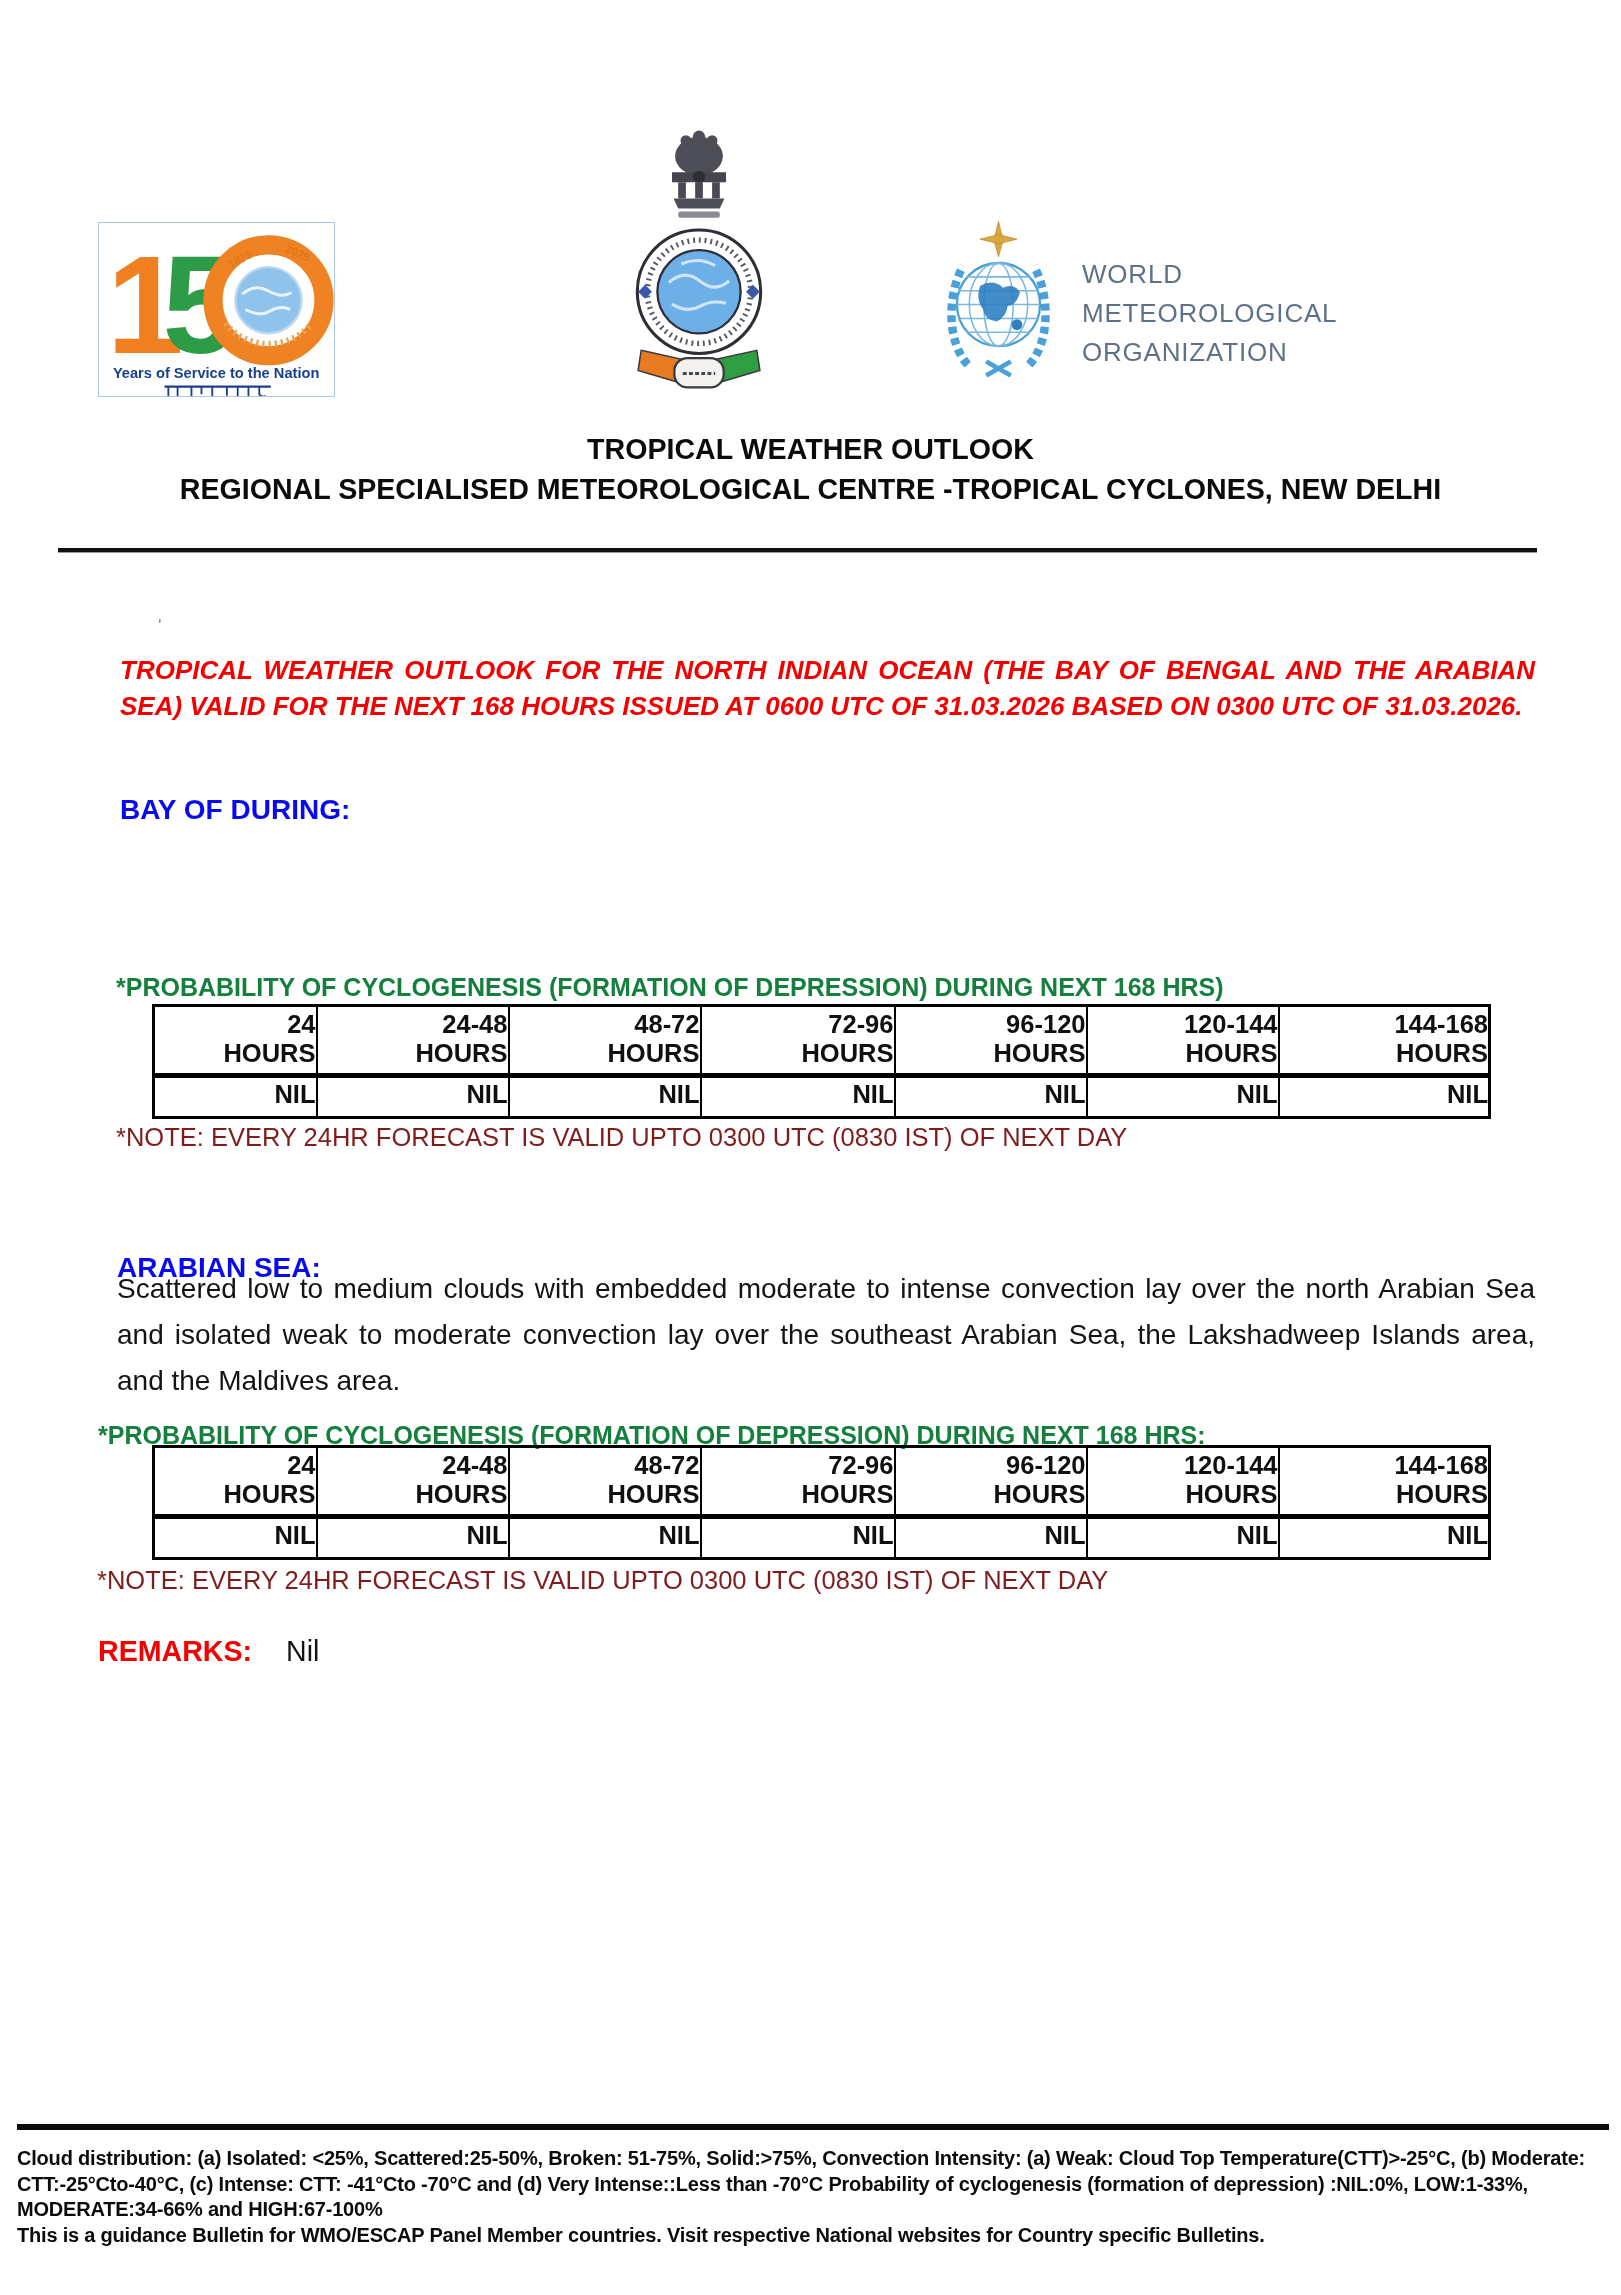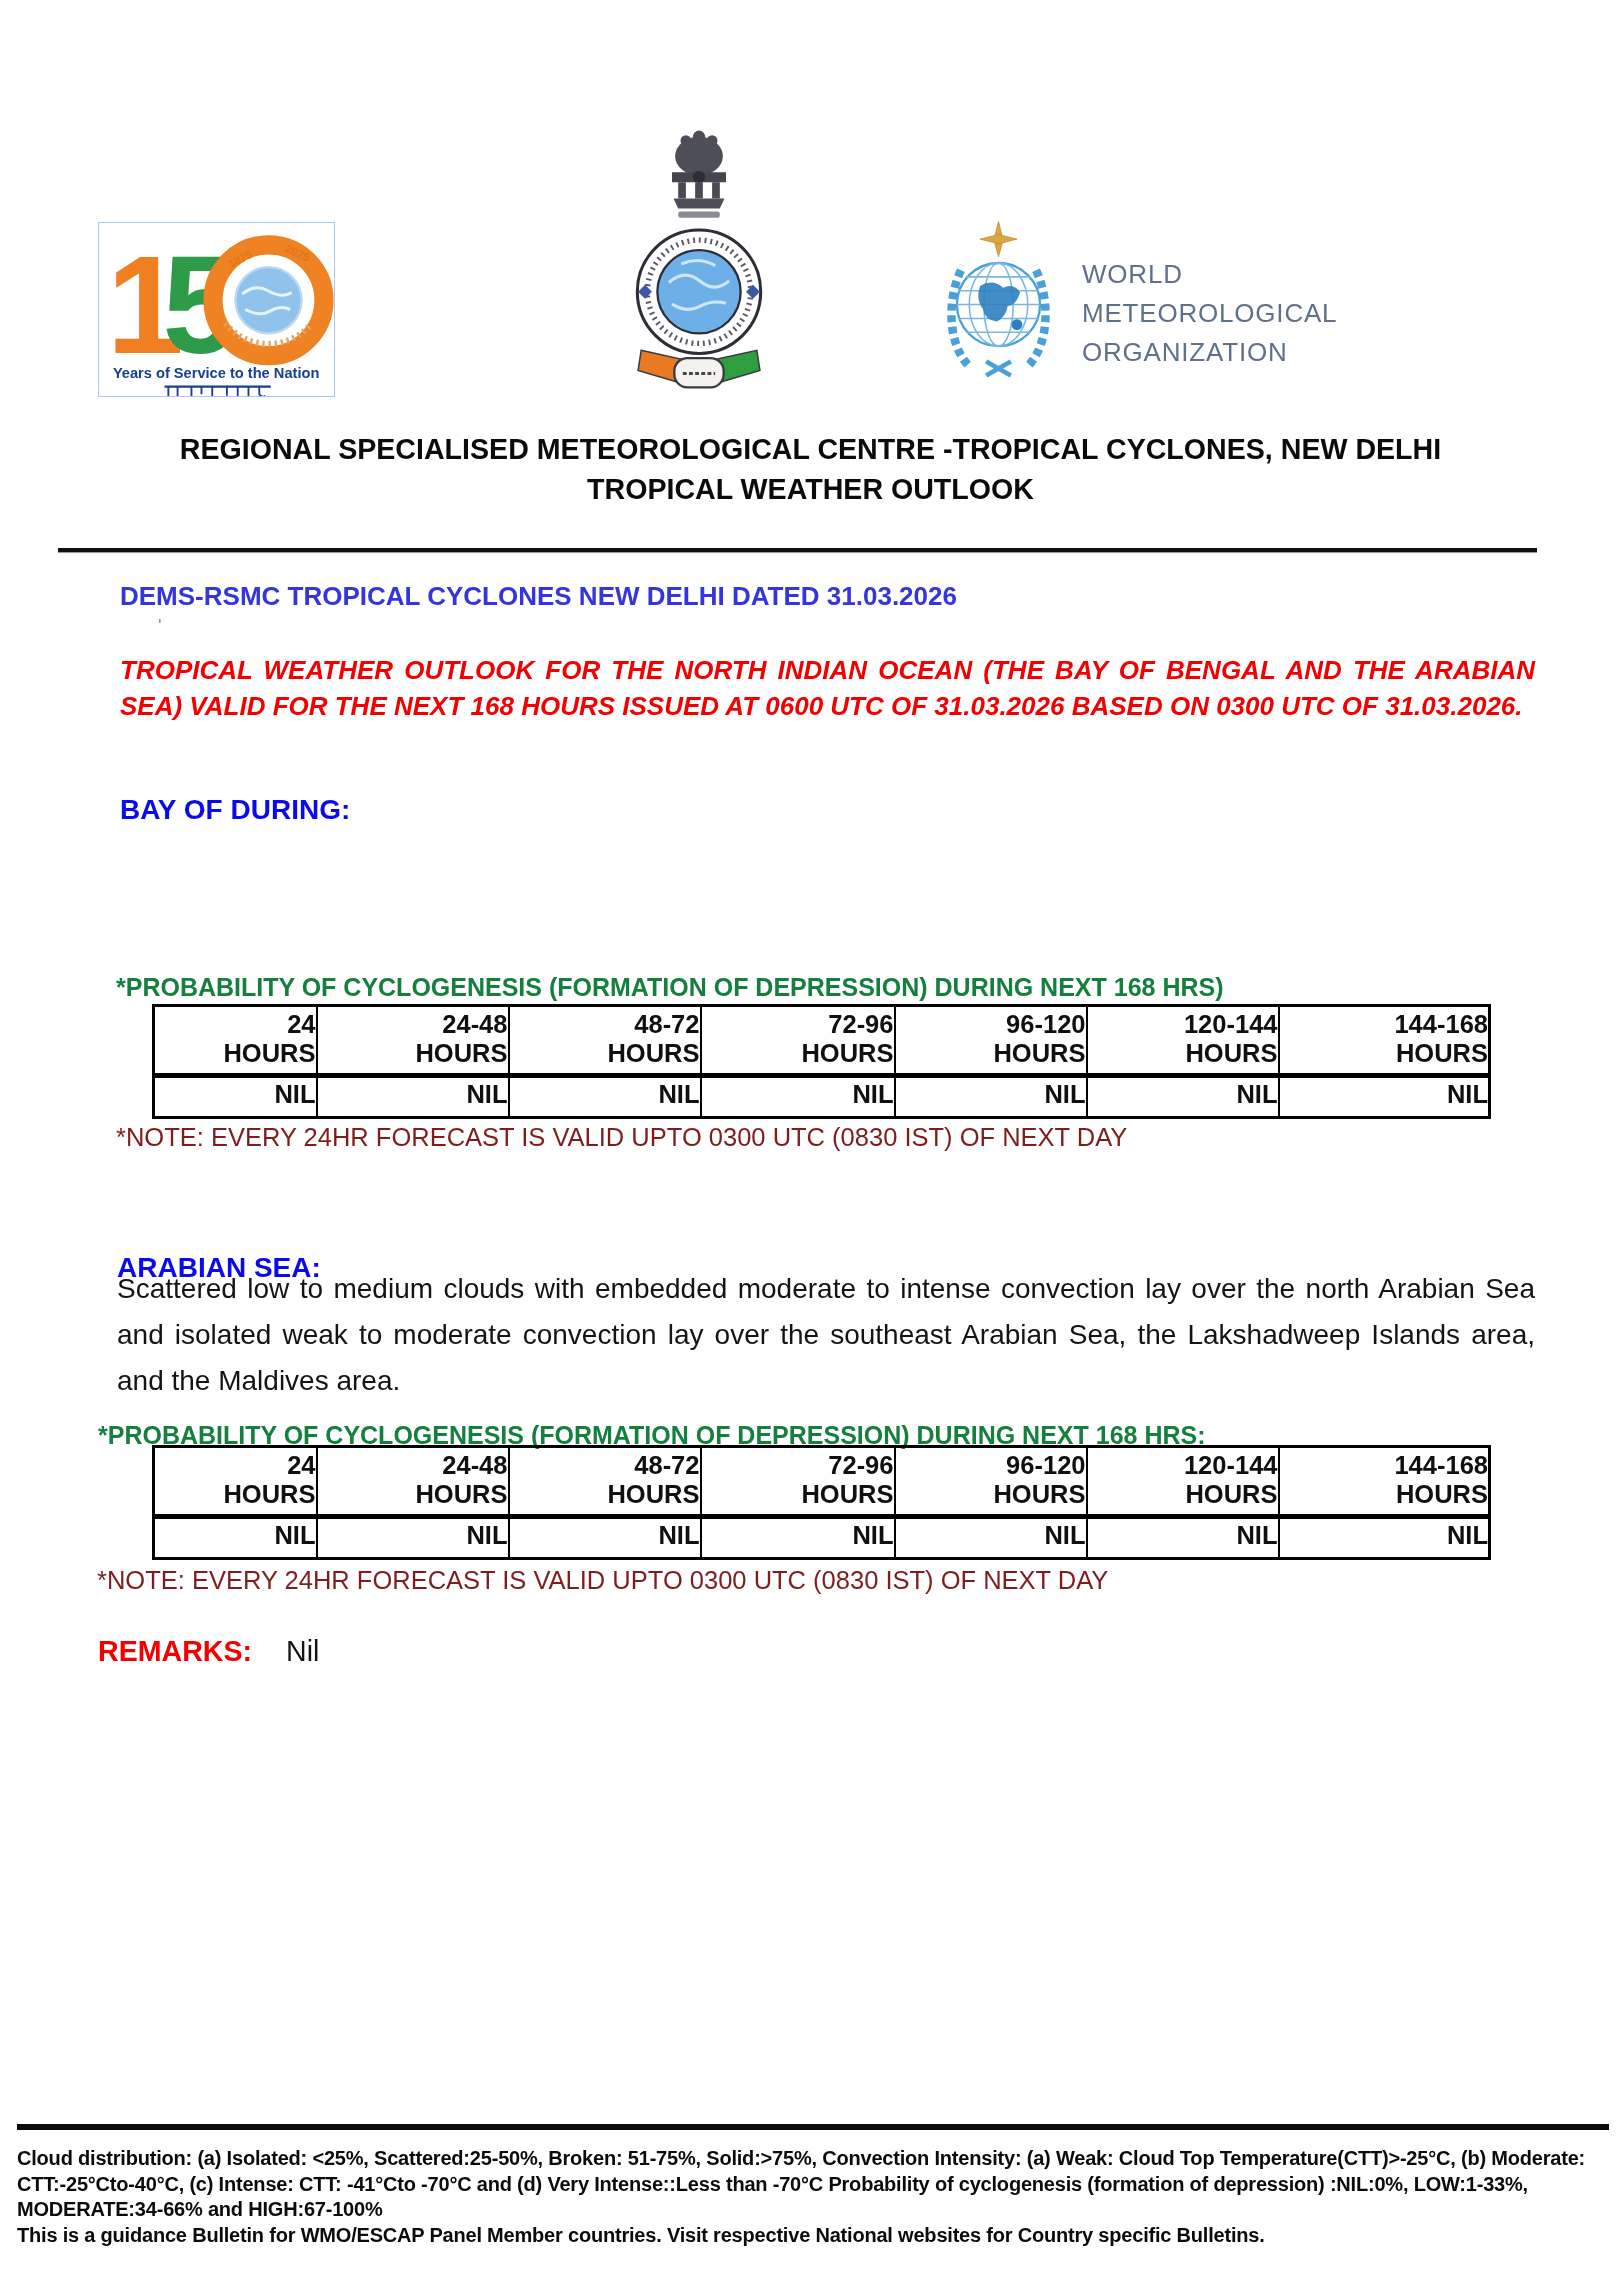--- a/index.html
+++ b/index.html
@@ -138,26 +138,25 @@
       <path d="M60,200 L92,182 M92,200 L60,182" stroke="#4aa0d8" stroke-width="6" fill="none"></path>
     </svg>
     <div class="wmo-text">
       <div>WORLD</div>
       <div>METEOROLOGICAL</div>
       <div>ORGANIZATION</div>
     </div>
   </div>
 
   <div class="doc-title">
+    <div>TROPICAL WEATHER OUTLOOK</div>
     <div>REGIONAL SPECIALISED METEOROLOGICAL CENTRE -TROPICAL CYCLONES, NEW DELHI</div>
-    <div>TROPICAL WEATHER OUTLOOK</div>
   </div>
   <div class="rule-top"></div>
 
-  <div class="dated">DEMS-RSMC TROPICAL CYCLONES NEW DELHI DATED 31.03.2026</div>
   <div class="stray">'</div>
   <div class="intro">TROPICAL WEATHER OUTLOOK FOR THE NORTH INDIAN OCEAN (THE BAY OF BENGAL AND THE ARABIAN SEA) VALID FOR THE NEXT 168 HOURS ISSUED AT 0600 UTC OF 31.03.2026 BASED ON 0300 UTC OF 31.03.2026.</div>
 
   <div class="sec-head" id="bay-head">BAY OF DURING:</div>
   <div class="prob-head" id="prob1">*PROBABILITY OF CYCLOGENESIS (FORMATION OF DEPRESSION) DURING NEXT 168 HRS)</div>
 
   <table class="prob" id="table1">
     <colgroup>
       <col style="width:163px">
         <col style="width:192px">

